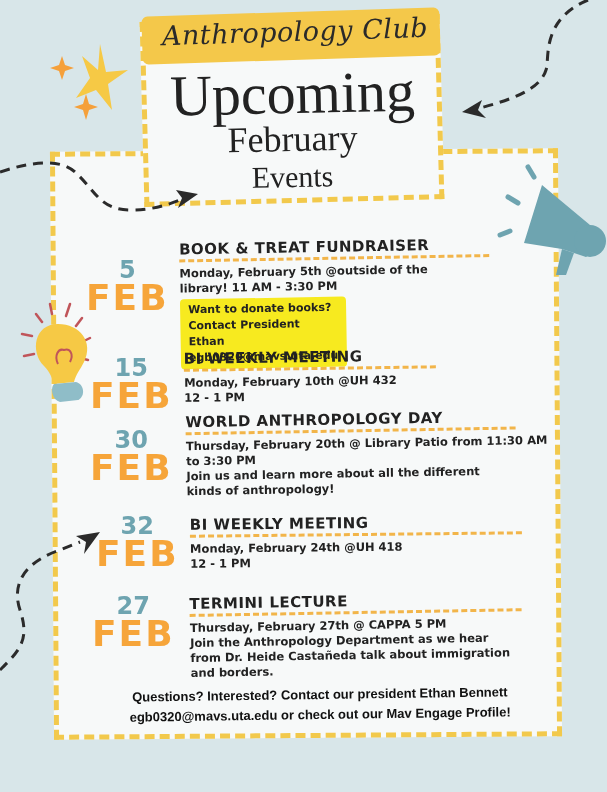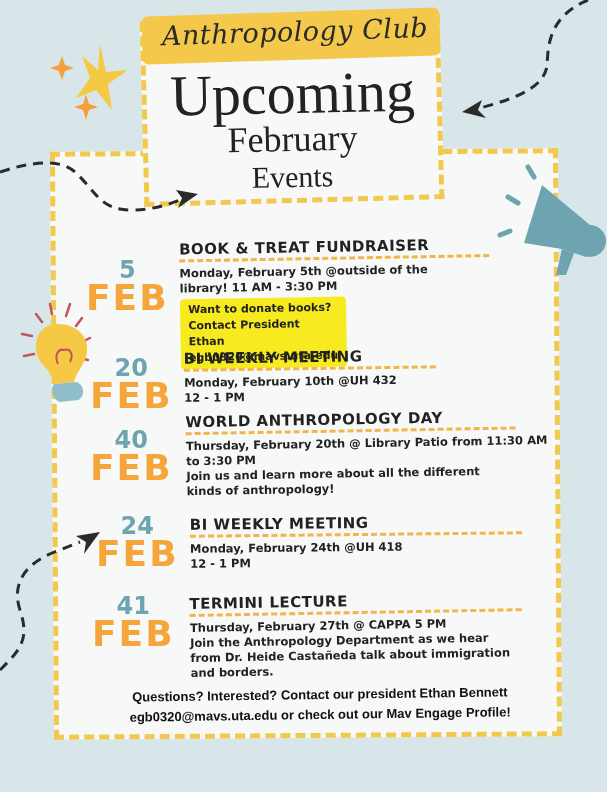--- a/index.html
+++ b/index.html
@@ -146,54 +146,54 @@
   <span class="mon">FEB</span>
 </div>
 <div class="event" style="left:180px;top:238px;width:280px;transform:rotate(-1deg);">
   <div class="event-title">BOOK &amp; TREAT FUNDRAISER</div>
   <div class="event-rule" style="width:310px;"></div>
   <div class="event-text">Monday, February 5th @outside of the library! 11 AM - 3:30 PM</div>
   <div class="highlight" style="width:150px;">Want to donate books? Contact President Ethan egb0320@mavs.uta.edu</div>
 </div>
 
 <div class="date" style="left:90px;top:356px;">
-  <span class="day">20</span>
+  <span class="day">15</span>
   <span class="mon">FEB</span>
 </div>
 <div class="event" style="left:184px;top:348px;width:260px;transform:rotate(-0.8deg);">
   <div class="event-title">BI WEEKLY MEETING</div>
   <div class="event-rule" style="width:252px;"></div>
   <div class="event-text">Monday, February 10th @UH 432</div>
   <div class="event-text">12 - 1 PM</div>
 </div>
 
 <div class="date" style="left:90px;top:428px;">
-  <span class="day">40</span>
+  <span class="day">30</span>
   <span class="mon">FEB</span>
 </div>
 <div class="event" style="left:186px;top:410px;width:370px;transform:rotate(-1deg);">
   <div class="event-title">WORLD ANTHROPOLOGY DAY</div>
   <div class="event-rule" style="width:330px;"></div>
   <div class="event-text">Thursday, February 20th @ Library Patio from 11:30 AM to 3:30 PM</div>
   <div class="event-text" style="width:330px;">Join us and learn more about all the different kinds of anthropology!</div>
 </div>
 
 <div class="date" style="left:96px;top:514px;">
-  <span class="day">24</span>
+  <span class="day">32</span>
   <span class="mon">FEB</span>
 </div>
 <div class="event" style="left:190px;top:514px;width:340px;transform:rotate(-0.6deg);">
   <div class="event-title">BI WEEKLY MEETING</div>
   <div class="event-rule" style="width:332px;"></div>
   <div class="event-text">Monday, February 24th @UH 418</div>
   <div class="event-text">12 - 1 PM</div>
 </div>
 
 <div class="date" style="left:92px;top:594px;">
-  <span class="day">41</span>
+  <span class="day">27</span>
   <span class="mon">FEB</span>
 </div>
 <div class="event" style="left:190px;top:592px;width:340px;transform:rotate(-1deg);">
   <div class="event-title">TERMINI LECTURE</div>
   <div class="event-rule" style="width:332px;"></div>
   <div class="event-text">Thursday, February 27th @ CAPPA 5 PM</div>
   <div class="event-text" style="width:330px;">Join the Anthropology Department as we hear from Dr. Heide Castañeda talk about immigration and borders.</div>
 </div>
 
 <div class="footer">

